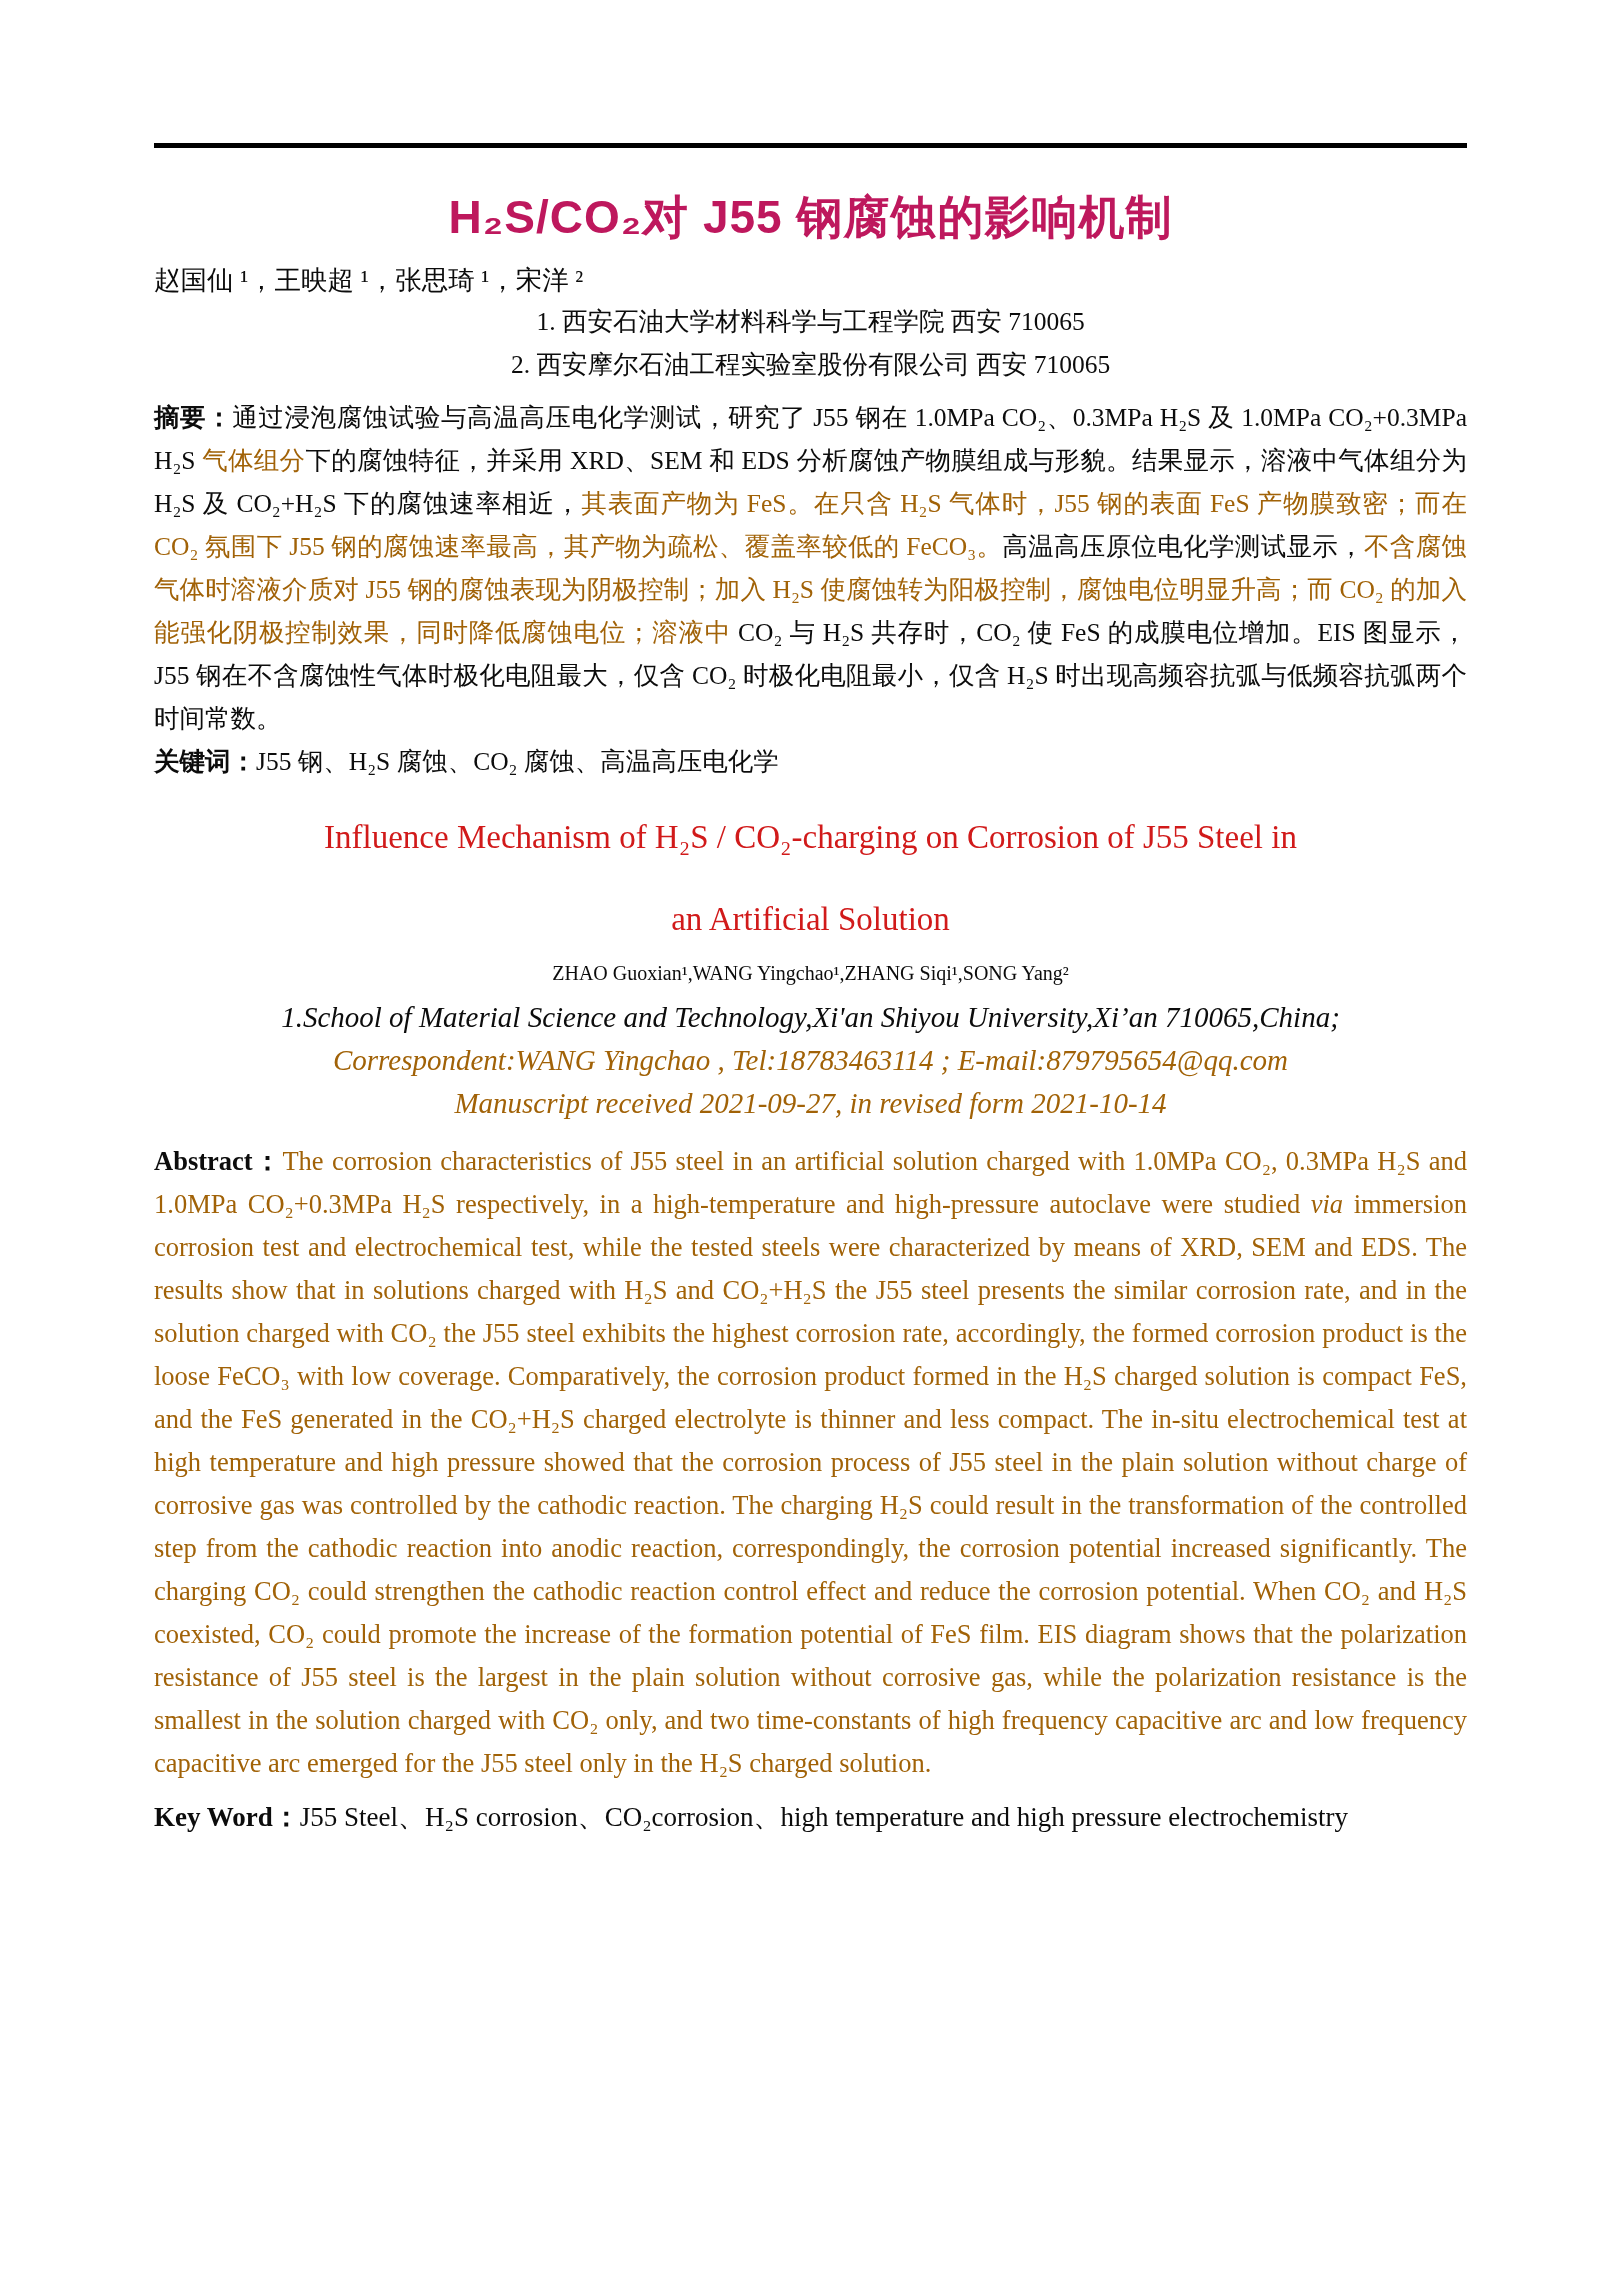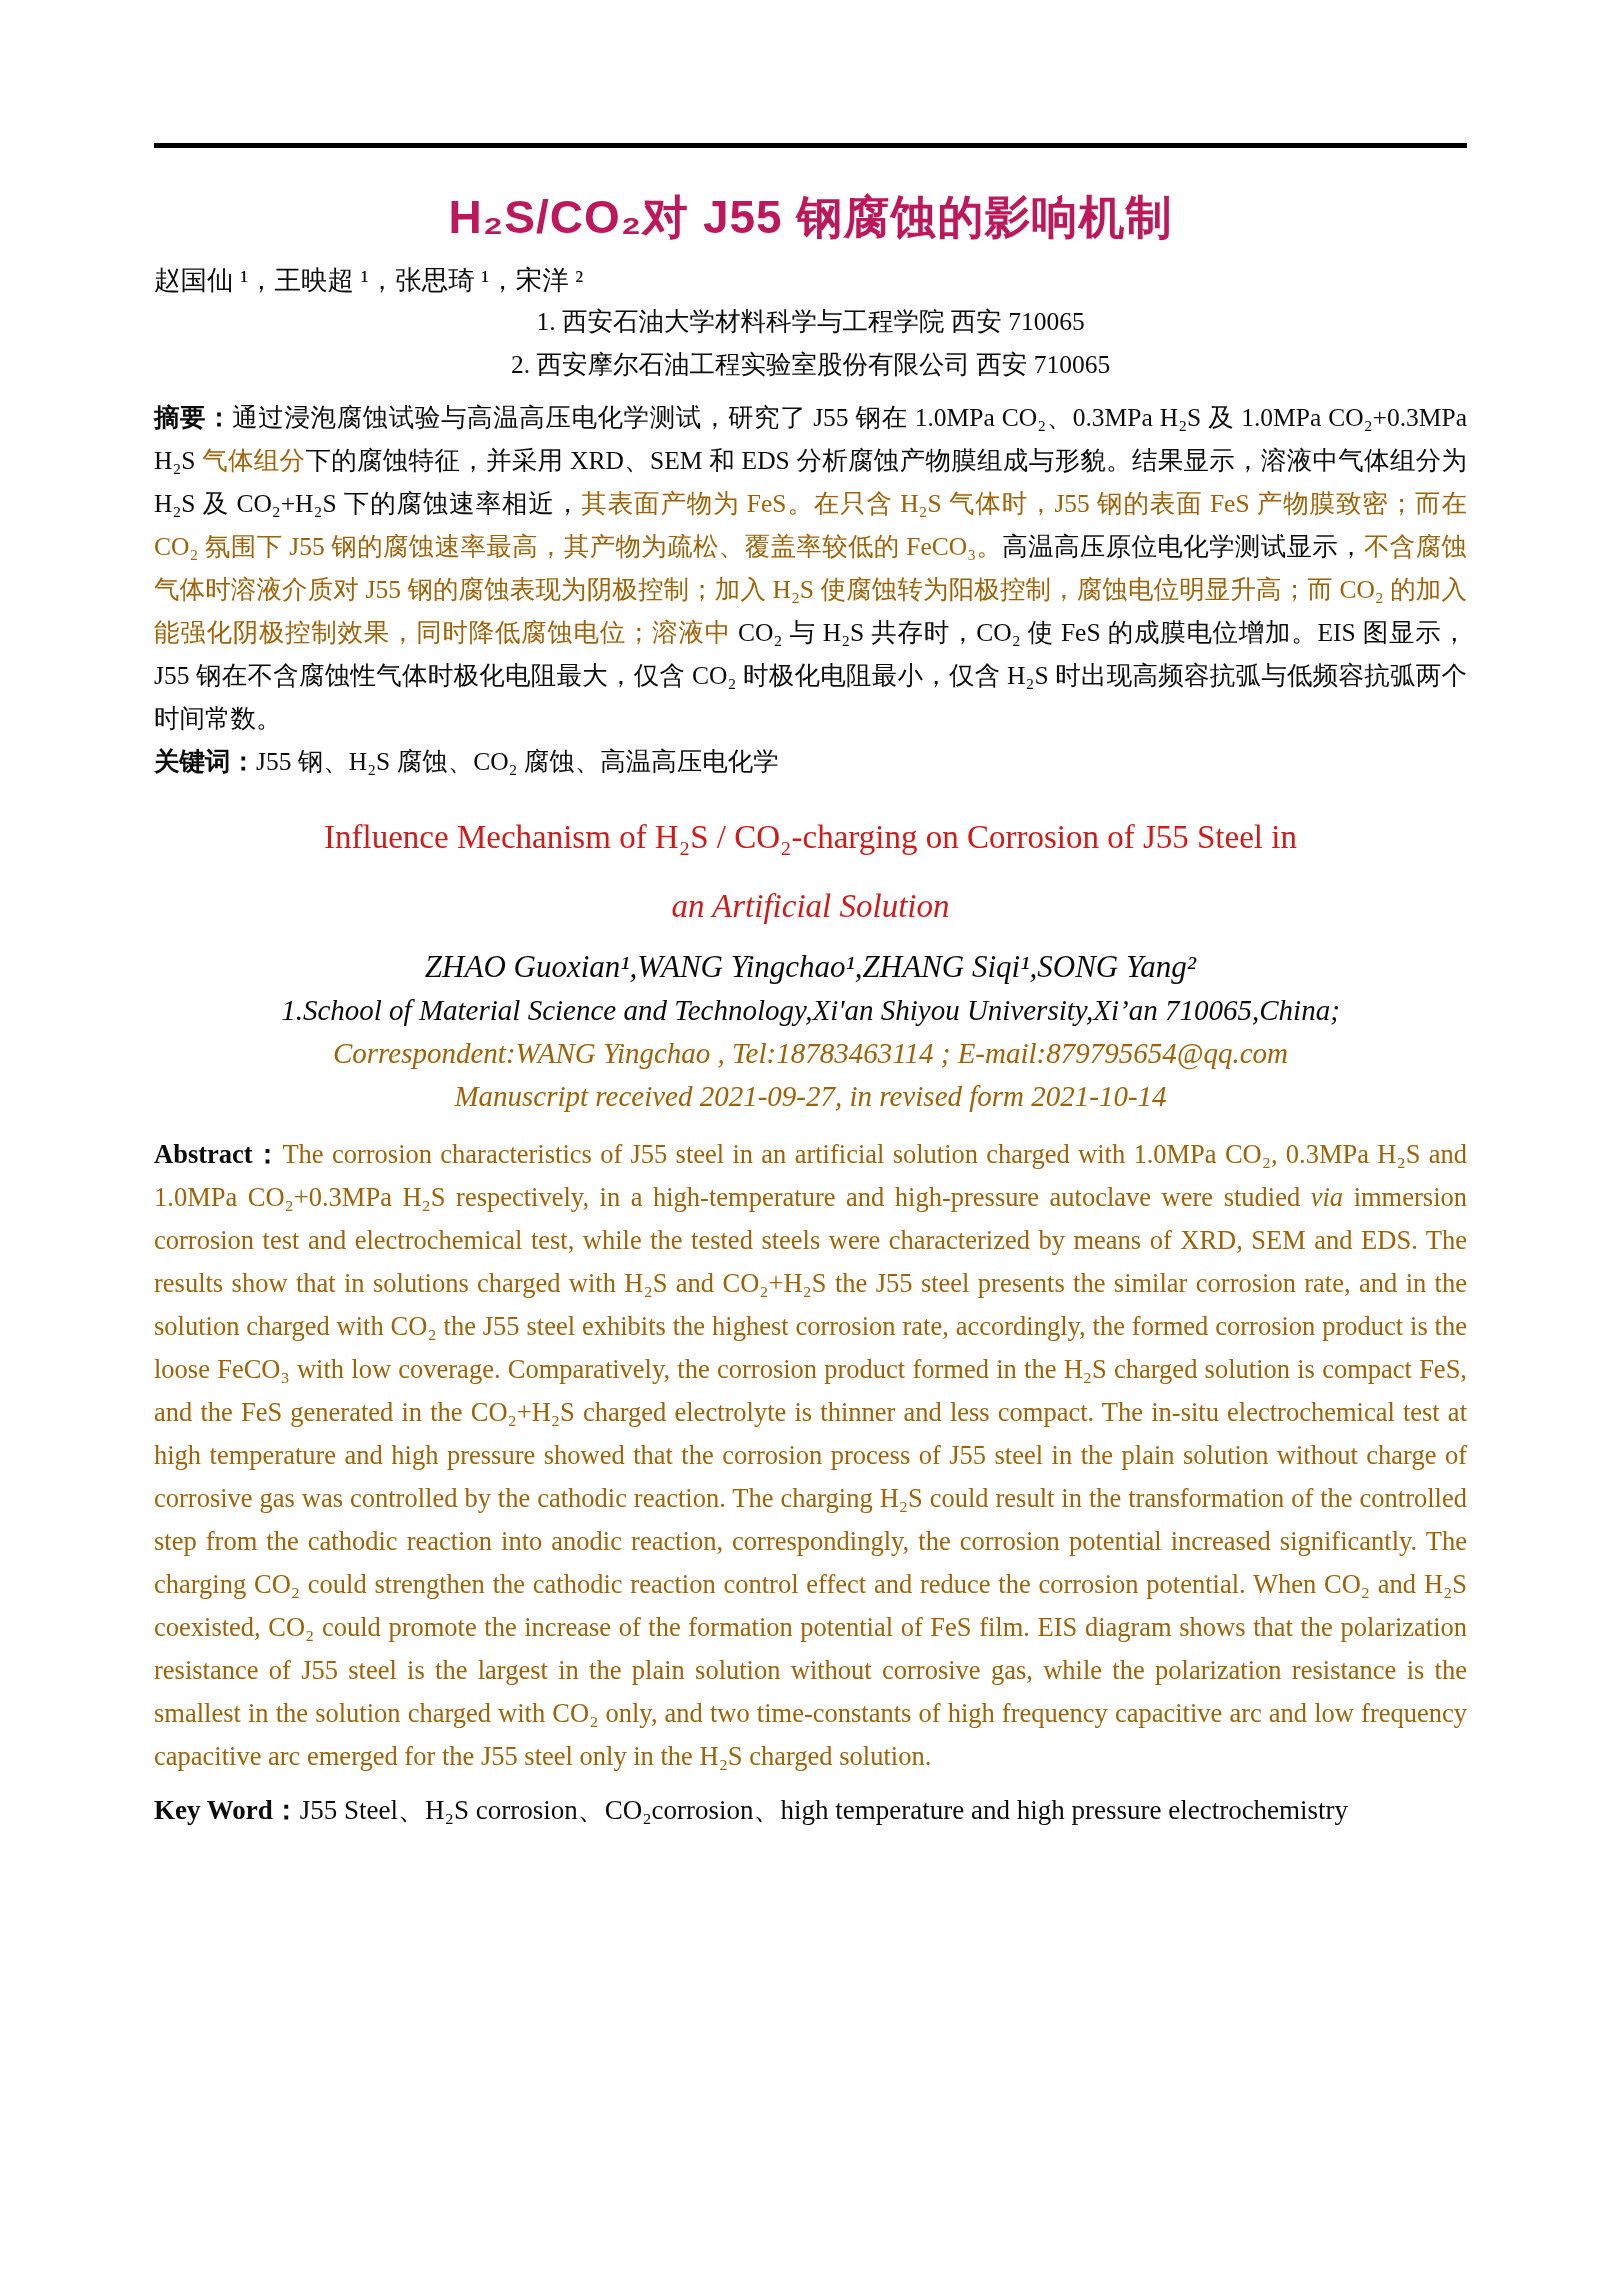--- a/index.html
+++ b/index.html
@@ -34,22 +34,22 @@
   .red { color: #a16207; }
   .bold { font-weight: 700; }
   .italic { font-style: italic; }
   .title-en {
     margin-top: 34px;
     text-align: center;
     font-size: 33px;
     line-height: 41px;
     color: #d11a1a;
   }
-  .title-en.line2 { margin-top: 28px; font-style: italic; }
-  .authors-en { margin-top: 18px; text-align: center; font-size: 31px; line-height: 43px; font-style: italic; }
+  .title-en.line2 { margin-top: 41px; }
+  .authors-en { margin-top: 12px; text-align: center; font-size: 20px; line-height: 43px; }
   .affil-en { margin-top: 2px; text-align: center; font-size: 29px; line-height: 41px; font-style: italic; }
   .abstract-en { margin-top: 15.7px; font-size: 26.5px; }
   .keywords-en { margin-top: 11px; font-size: 27px; }
 </style>
 </head>
 <body>
 
 <div class="page">
 
   <div class="rule"></div>

